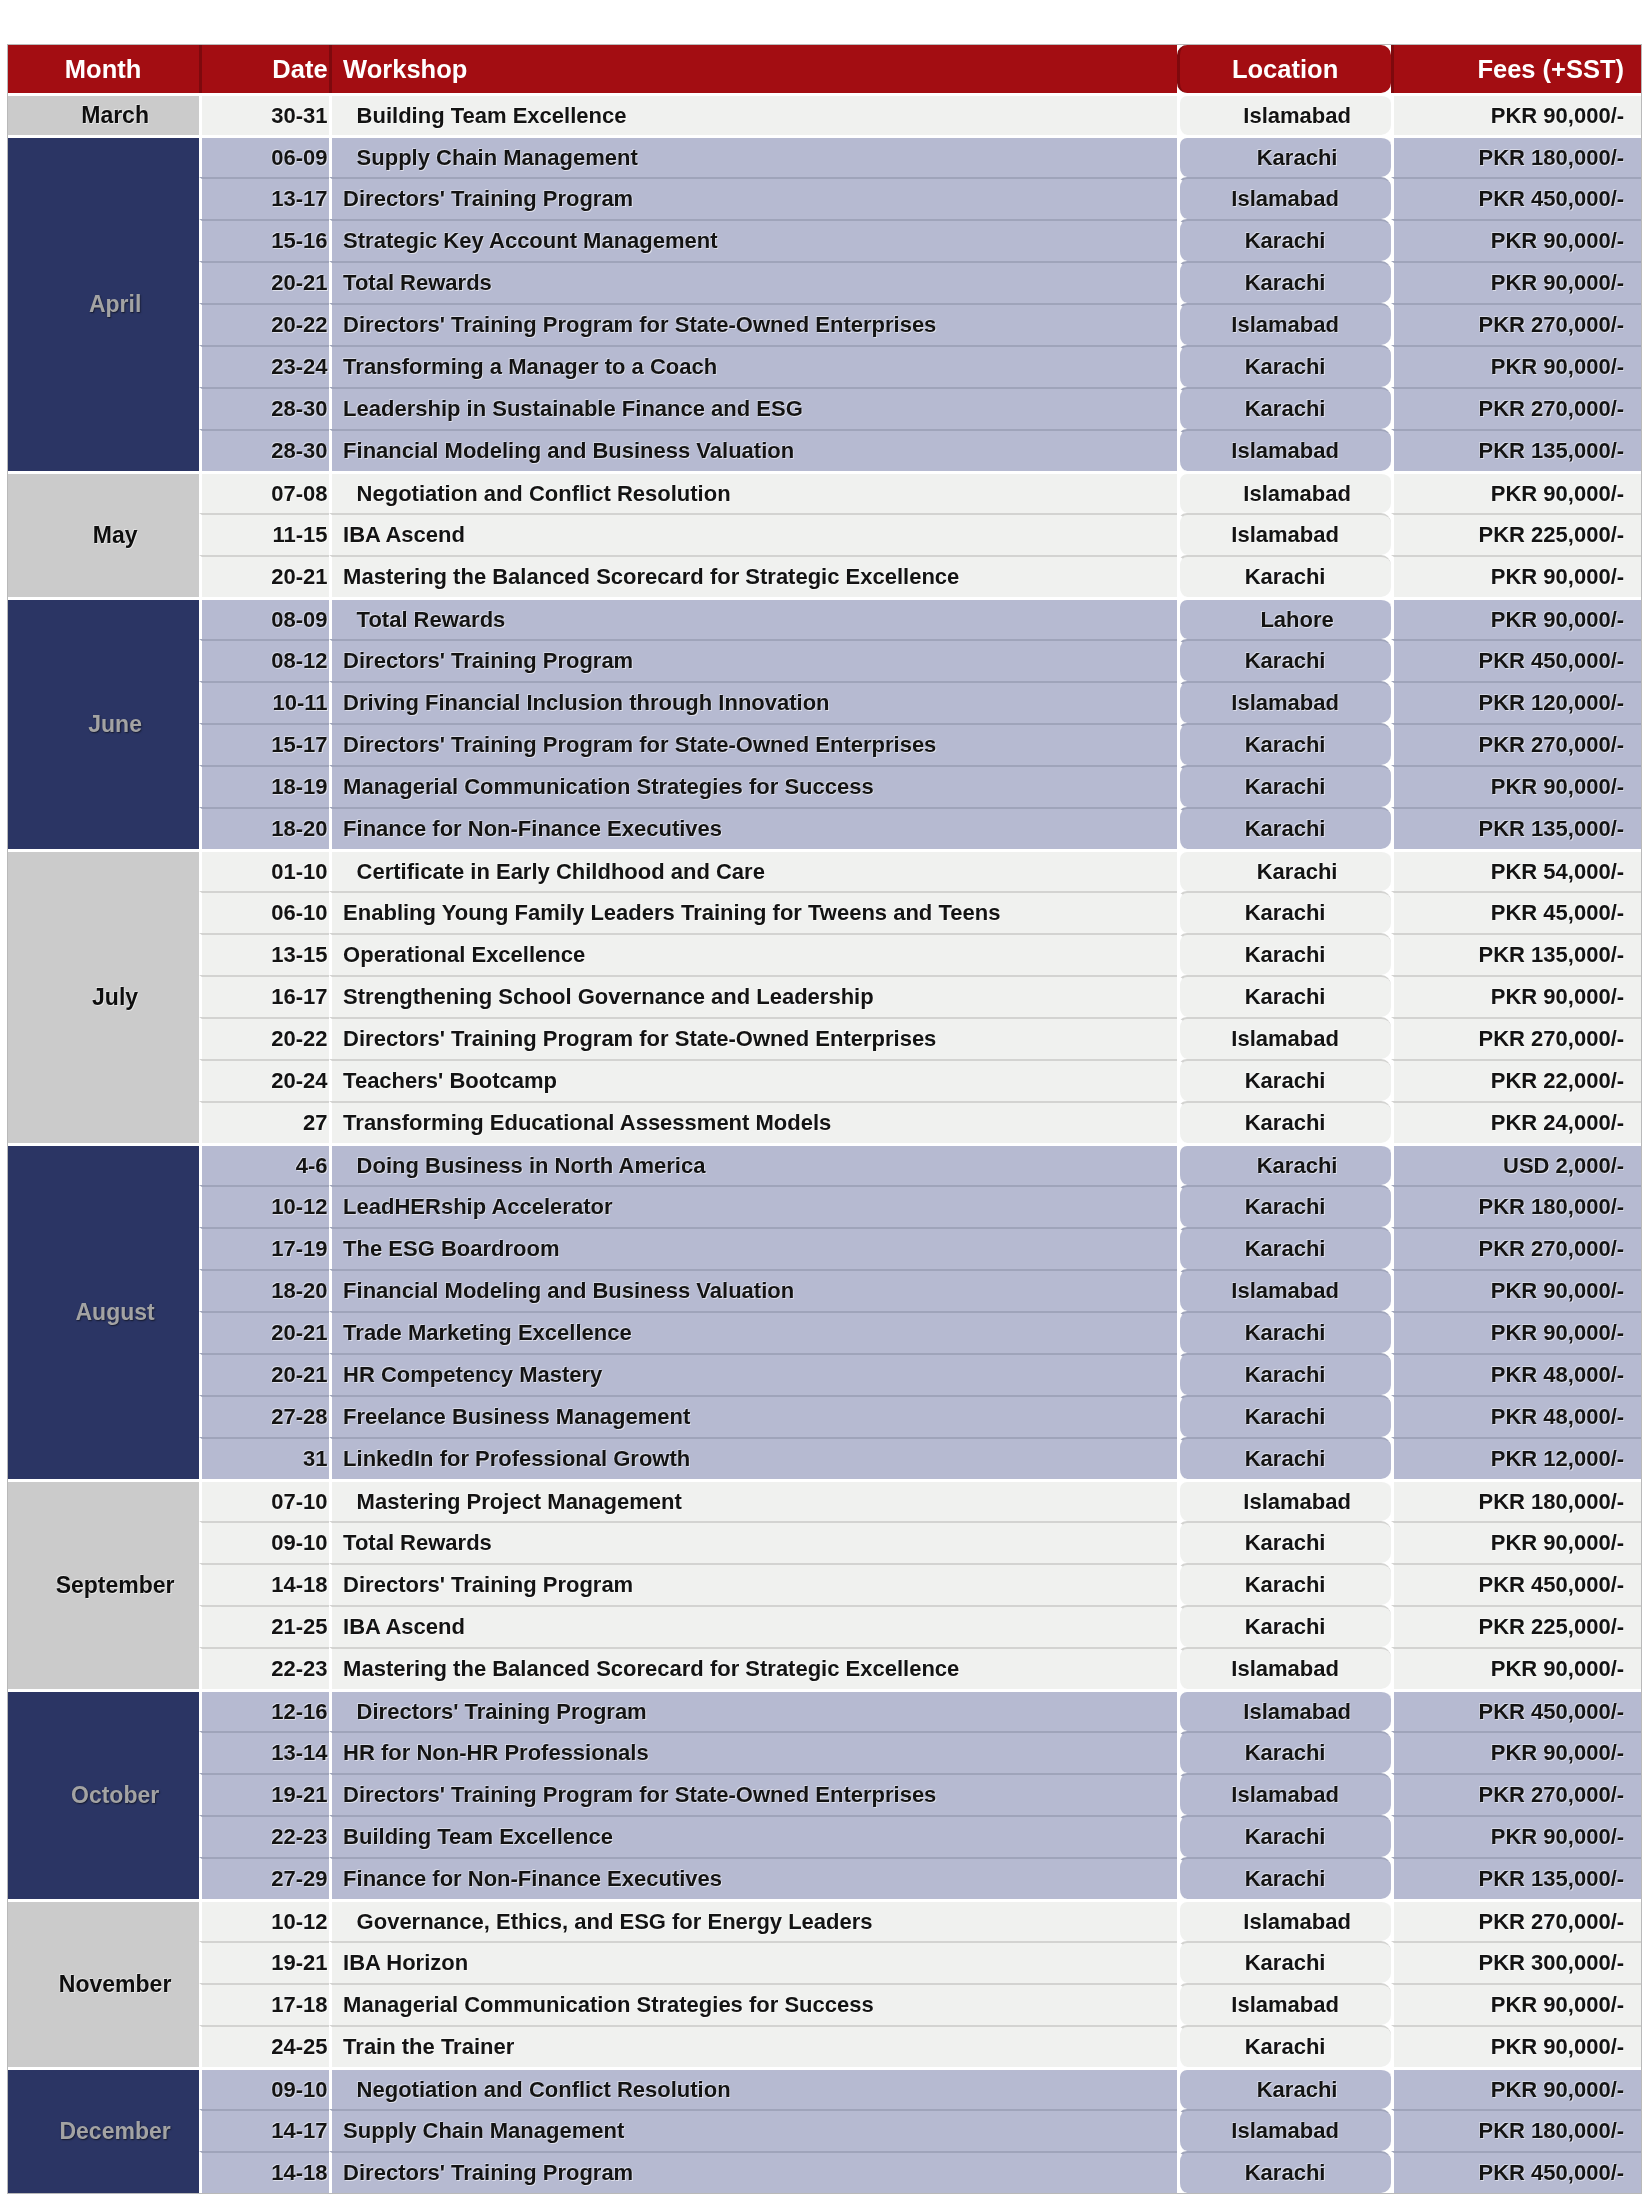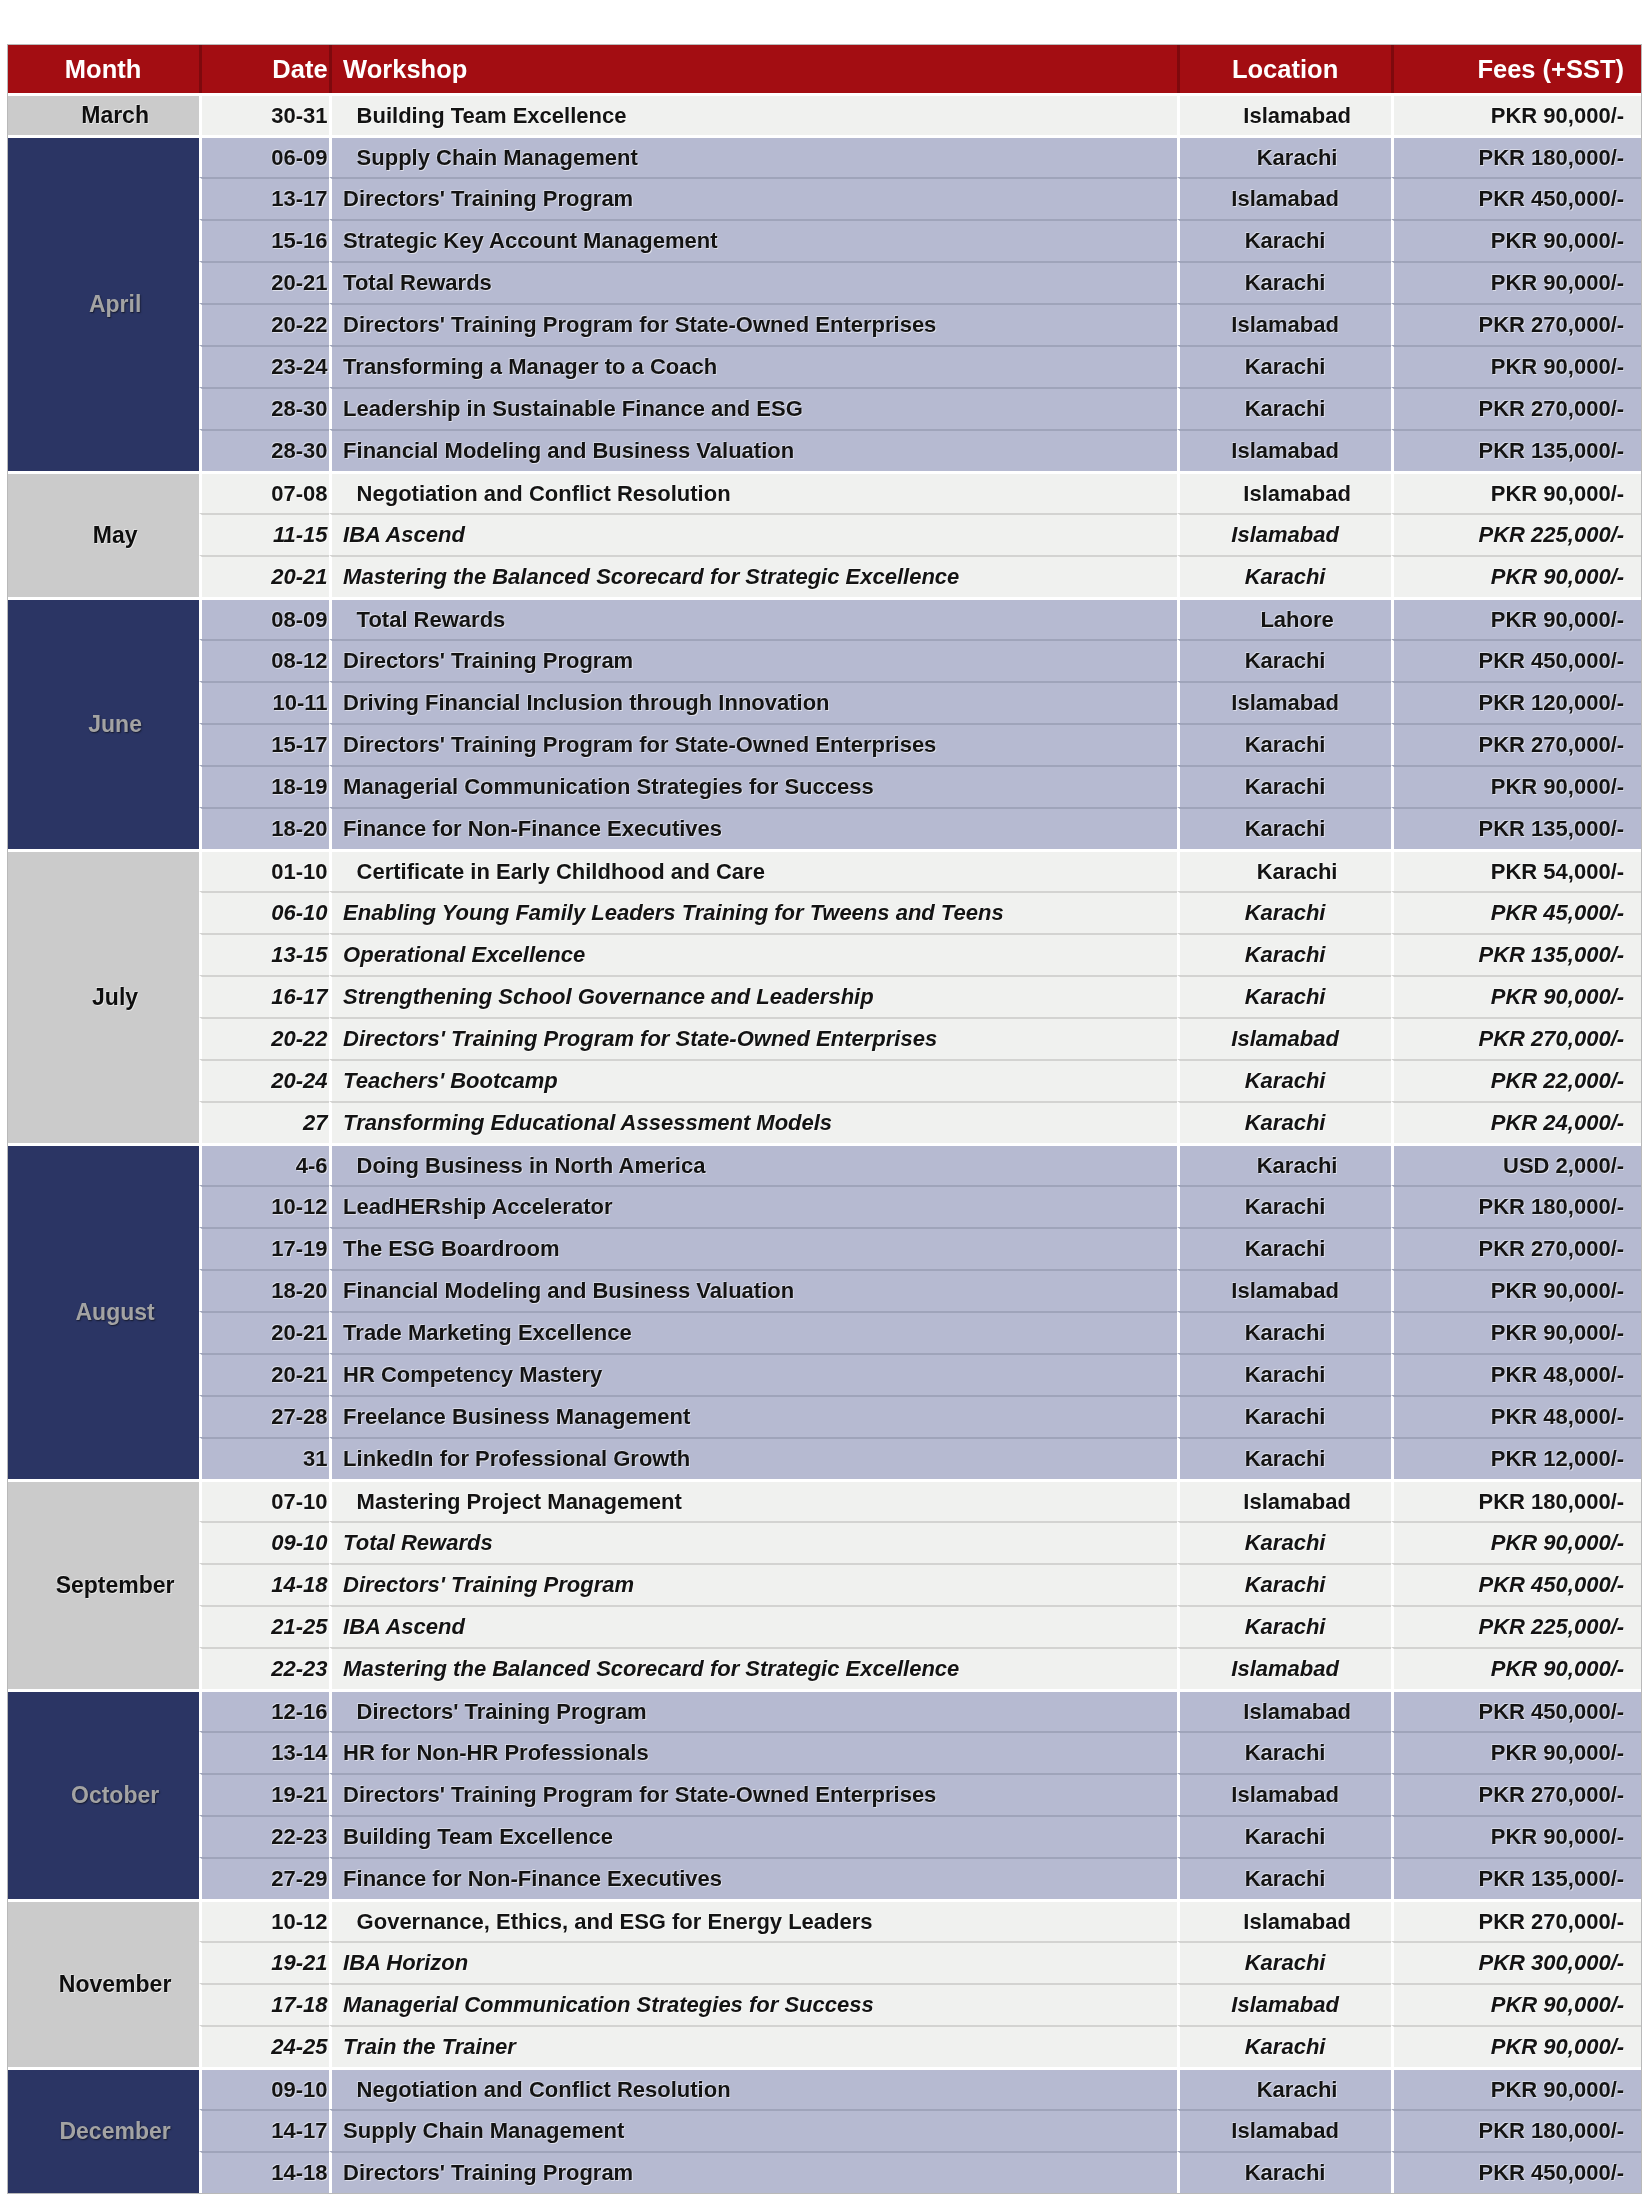--- a/index.html
+++ b/index.html
@@ -62,27 +62,27 @@
     text-shadow: 0.8px 0.8px 1.6px rgba(0,0,0,0.55);
   }
   tbody td.month-light {
     background: #cbcbcb;
     color: #0e0e0e;
   }
   tr.theme-dark td:not(.month-cell)  { background: #b6bad1; }
   tr.theme-light td:not(.month-cell) { background: #f0f1ef; }
   
   tr.theme-dark:not(.section-first) td:not(.month-cell)  { border-top: 2.5px solid #9fa4ba; }
-  tr.theme-light:not(.section-first) td:not(.month-cell) { border-top: 2.5px solid #d3d3d1; font-style: italic; }
+  tr.theme-light:not(.section-first) td:not(.month-cell) { border-top: 2.5px solid #d3d3d1; }
   
   tr.section-first td { border-top: 3.3px solid #ffffff; padding-left: 25px; }
   
   .col-date     { text-align: right; }
   .col-workshop { text-align: left; padding-left: 11.5px; }
-  .col-location { text-align: center; }
+  .col-location { text-align: center; border-radius: 10px; }
   .col-fees     { text-align: right; padding-right: 16.5px; }
 </style>
 </head>
 <body>
 
 <div class="page">
   <table class="schedule">
     <colgroup>
       <col style="width:191px">
       <col style="width:130px">

